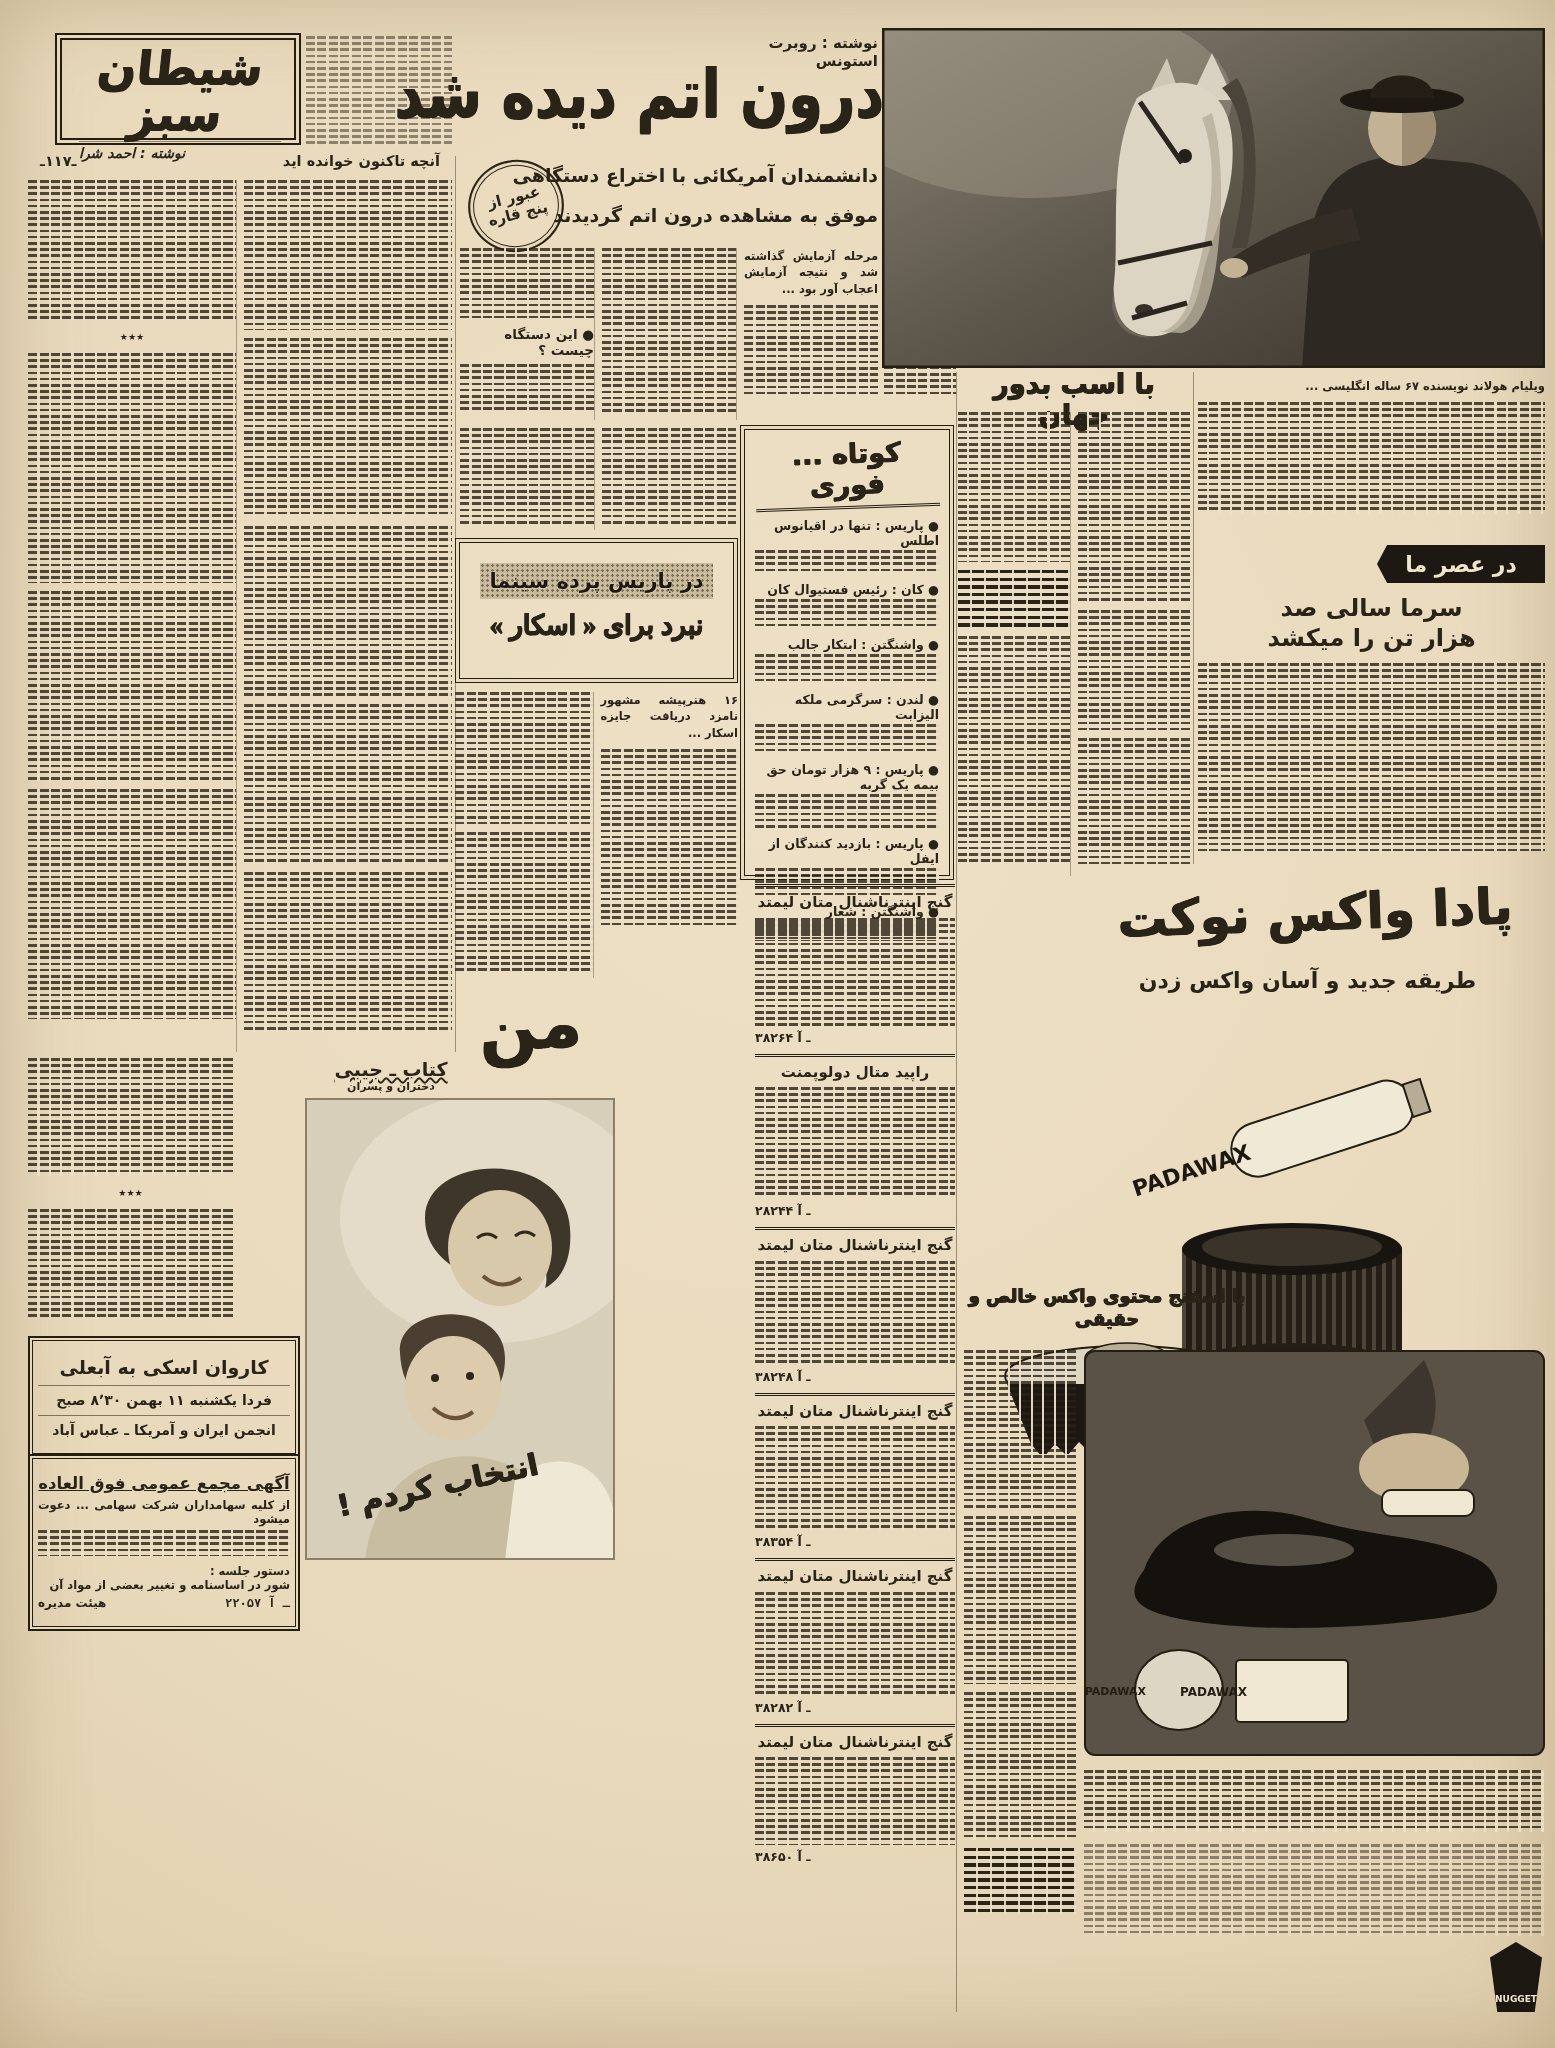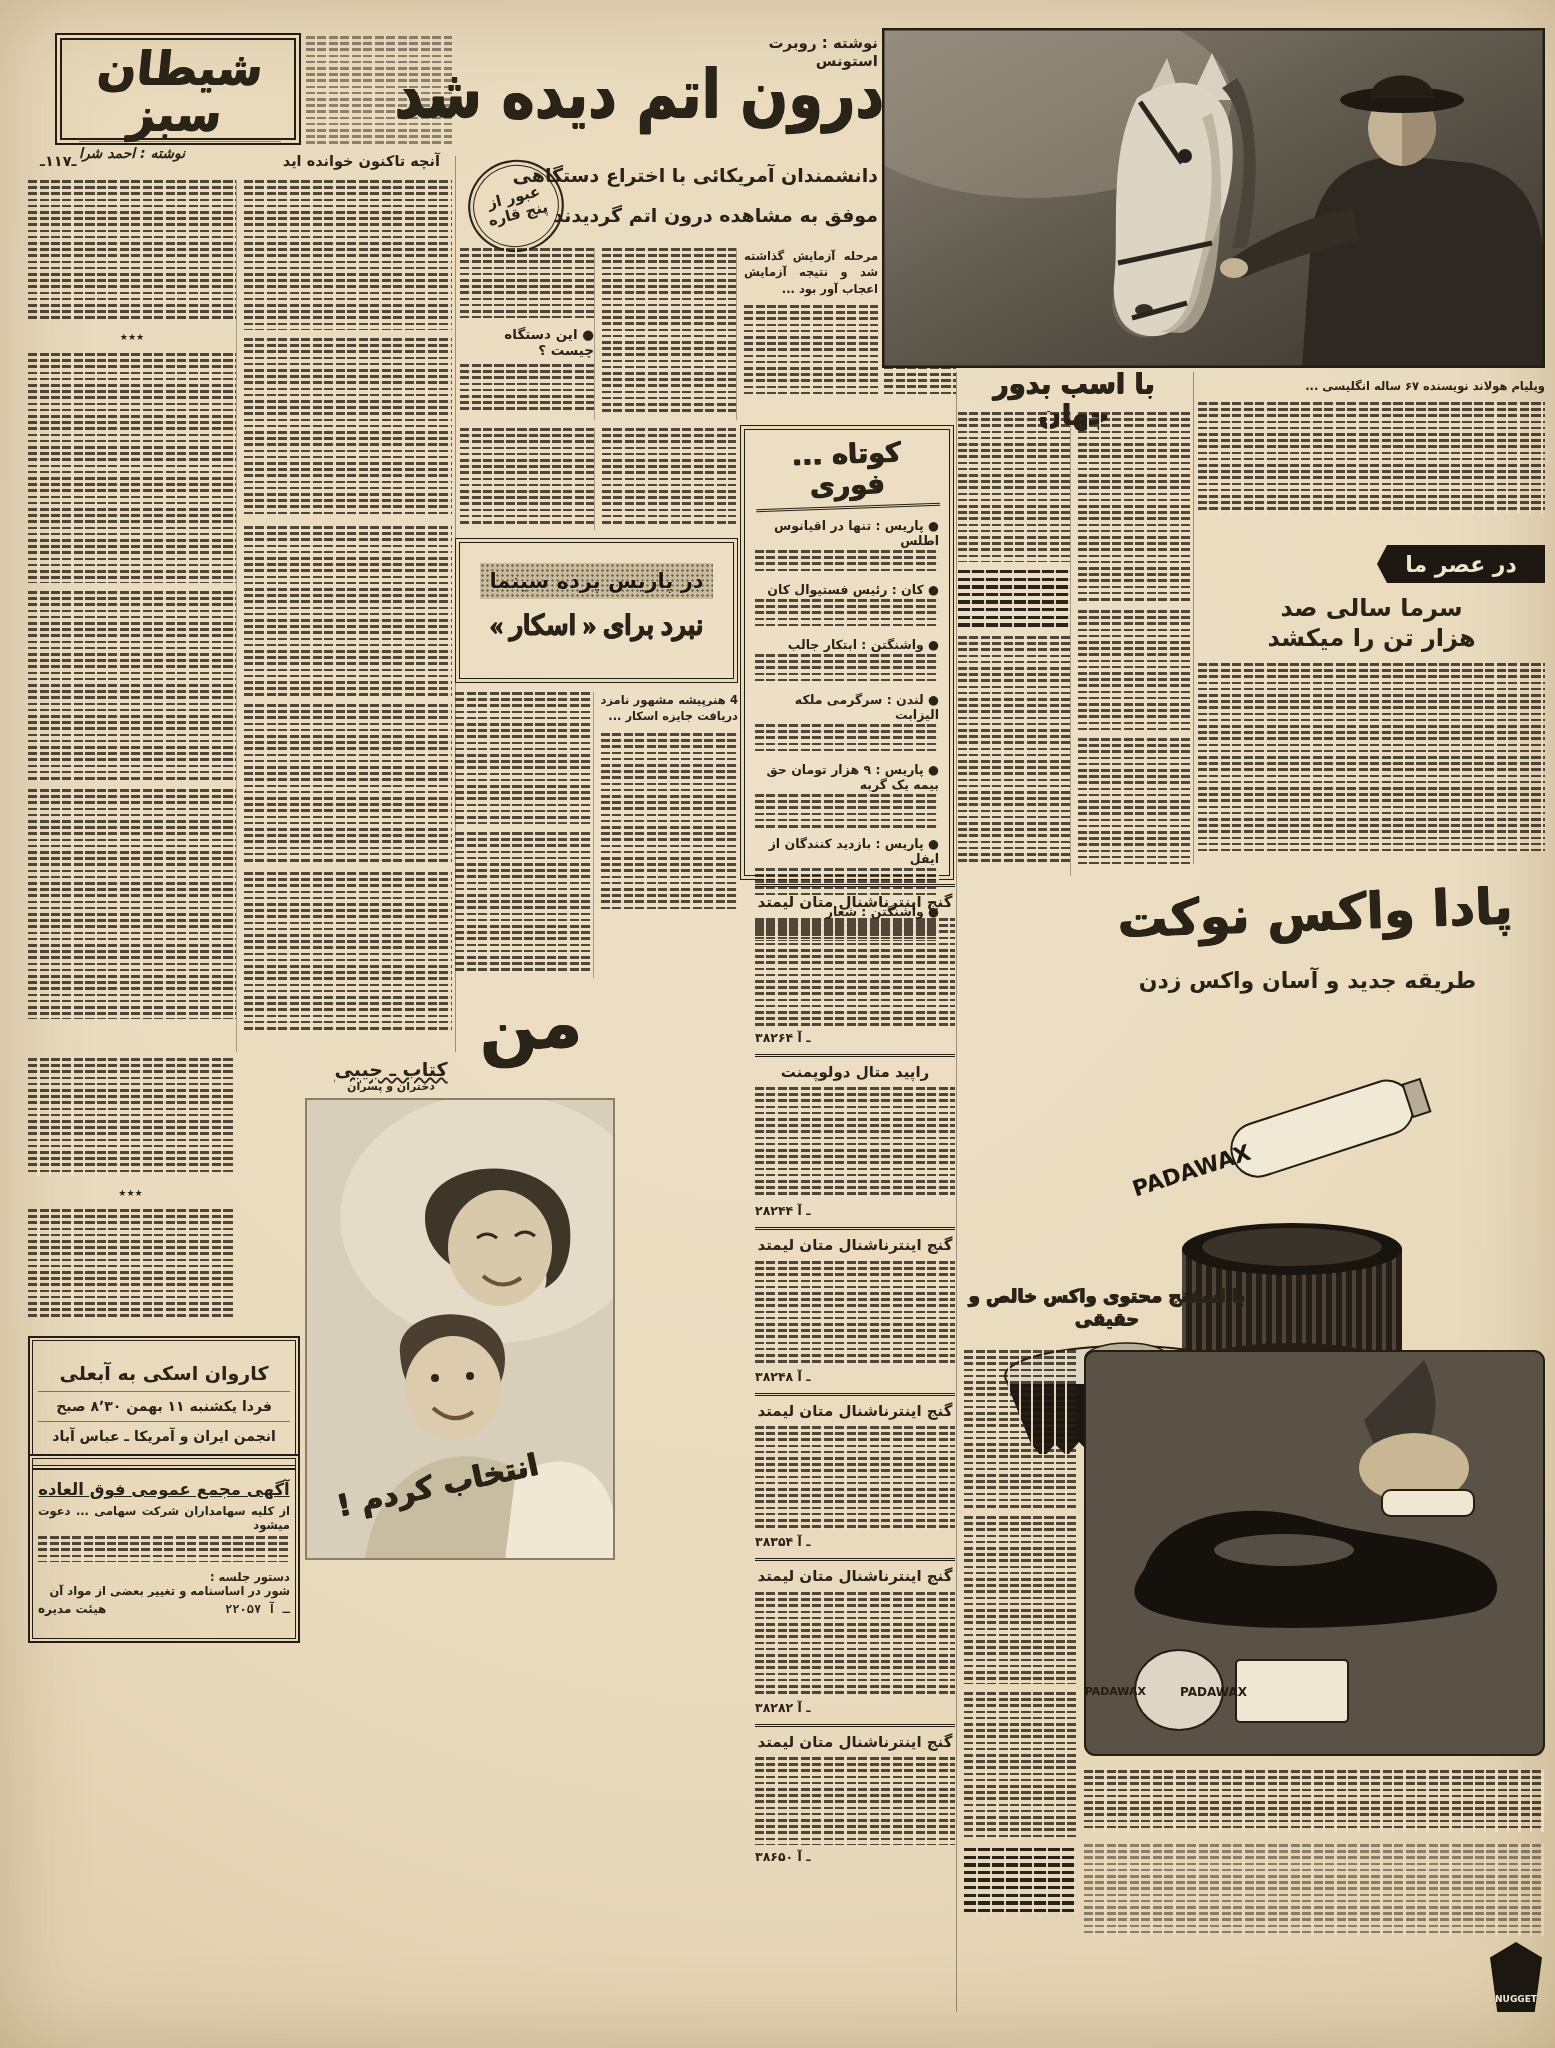--- a/index.html
+++ b/index.html
@@ -71,21 +71,21 @@
 
   .pad-title{font-size:50px;font-weight:bold;text-align:center;transform:rotate(-2deg);}
   .pad-sub{font-size:22px;font-weight:bold;text-align:center;letter-spacing:1px;}
   .pad-claim{font-size:18px;font-weight:bold;text-align:center;line-height:1.3;}
   .pad-footer{font-size:20px;font-weight:bold;text-align:center;}
   #nugget{width:52px;height:62px;background:#1c1711;color:#efe6d0;font-size:9px;font-weight:bold;
     display:flex;align-items:flex-end;justify-content:center;padding-bottom:8px;
     clip-path:polygon(50% 0,100% 22%,86% 100%,14% 100%,0 22%);}
 
   .frame-box{border:2px solid #241d12;box-shadow:inset 0 0 0 2px #e8d9bb, inset 0 0 0 3px #241d12;
-    text-align:center;padding:24px 8px;}
+    text-align:center;padding:18px 8px;}
   .ski-title{font-size:19px;font-weight:bold;}
   .ski-line{font-size:14px;font-weight:bold;border-top:1px solid rgba(60,48,32,.6);margin-top:7px;padding-top:6px;}
   .asm-title{font-size:16.5px;font-weight:bold;text-decoration:underline;margin-bottom:5px;}
   .asm-small{font-size:11.5px;font-weight:bold;text-align:justify;}
   .asm-row{display:flex;justify-content:space-between;font-size:12px;font-weight:bold;margin-top:4px;}
 </style>
 </head>
 <body>
 
 <div id="paper">
@@ -245,21 +245,21 @@
     <div class="sim" style="height:20px;"></div>
   </div>
 
   <div id="cinema-hd" class="abs" style="left:455px;top:538px;width:283px;height:145px;box-sizing:border-box;">
     <div class="kicker">در پاریس پرده سینما</div>
     <div class="cinema-title heavy">نبرد برای « اسکار »</div>
   </div>
   <div class="abs" style="left:455px;top:692px;width:283px;height:286px;">
     <div class="cols">
       <div class="col">
-        <div class="smalltext mb">4 هنرپیشه مشهور نامزد دریافت جایزه اسکار ...</div>
+        <div class="smalltext mb">۱۶ هنرپیشه مشهور نامزد دریافت جایزه اسکار ...</div>
         <div class="sim" style="height:178px;"></div>
       </div>
       <div class="col">
         <div class="sim mb" style="height:132px;"></div>
         <div class="sim" style="height:140px;"></div>
       </div>
     </div>
   </div>
 
   <div class="abs me-title heavy" style="left:448px;top:986px;width:170px;text-align:center;">من ...</div>

